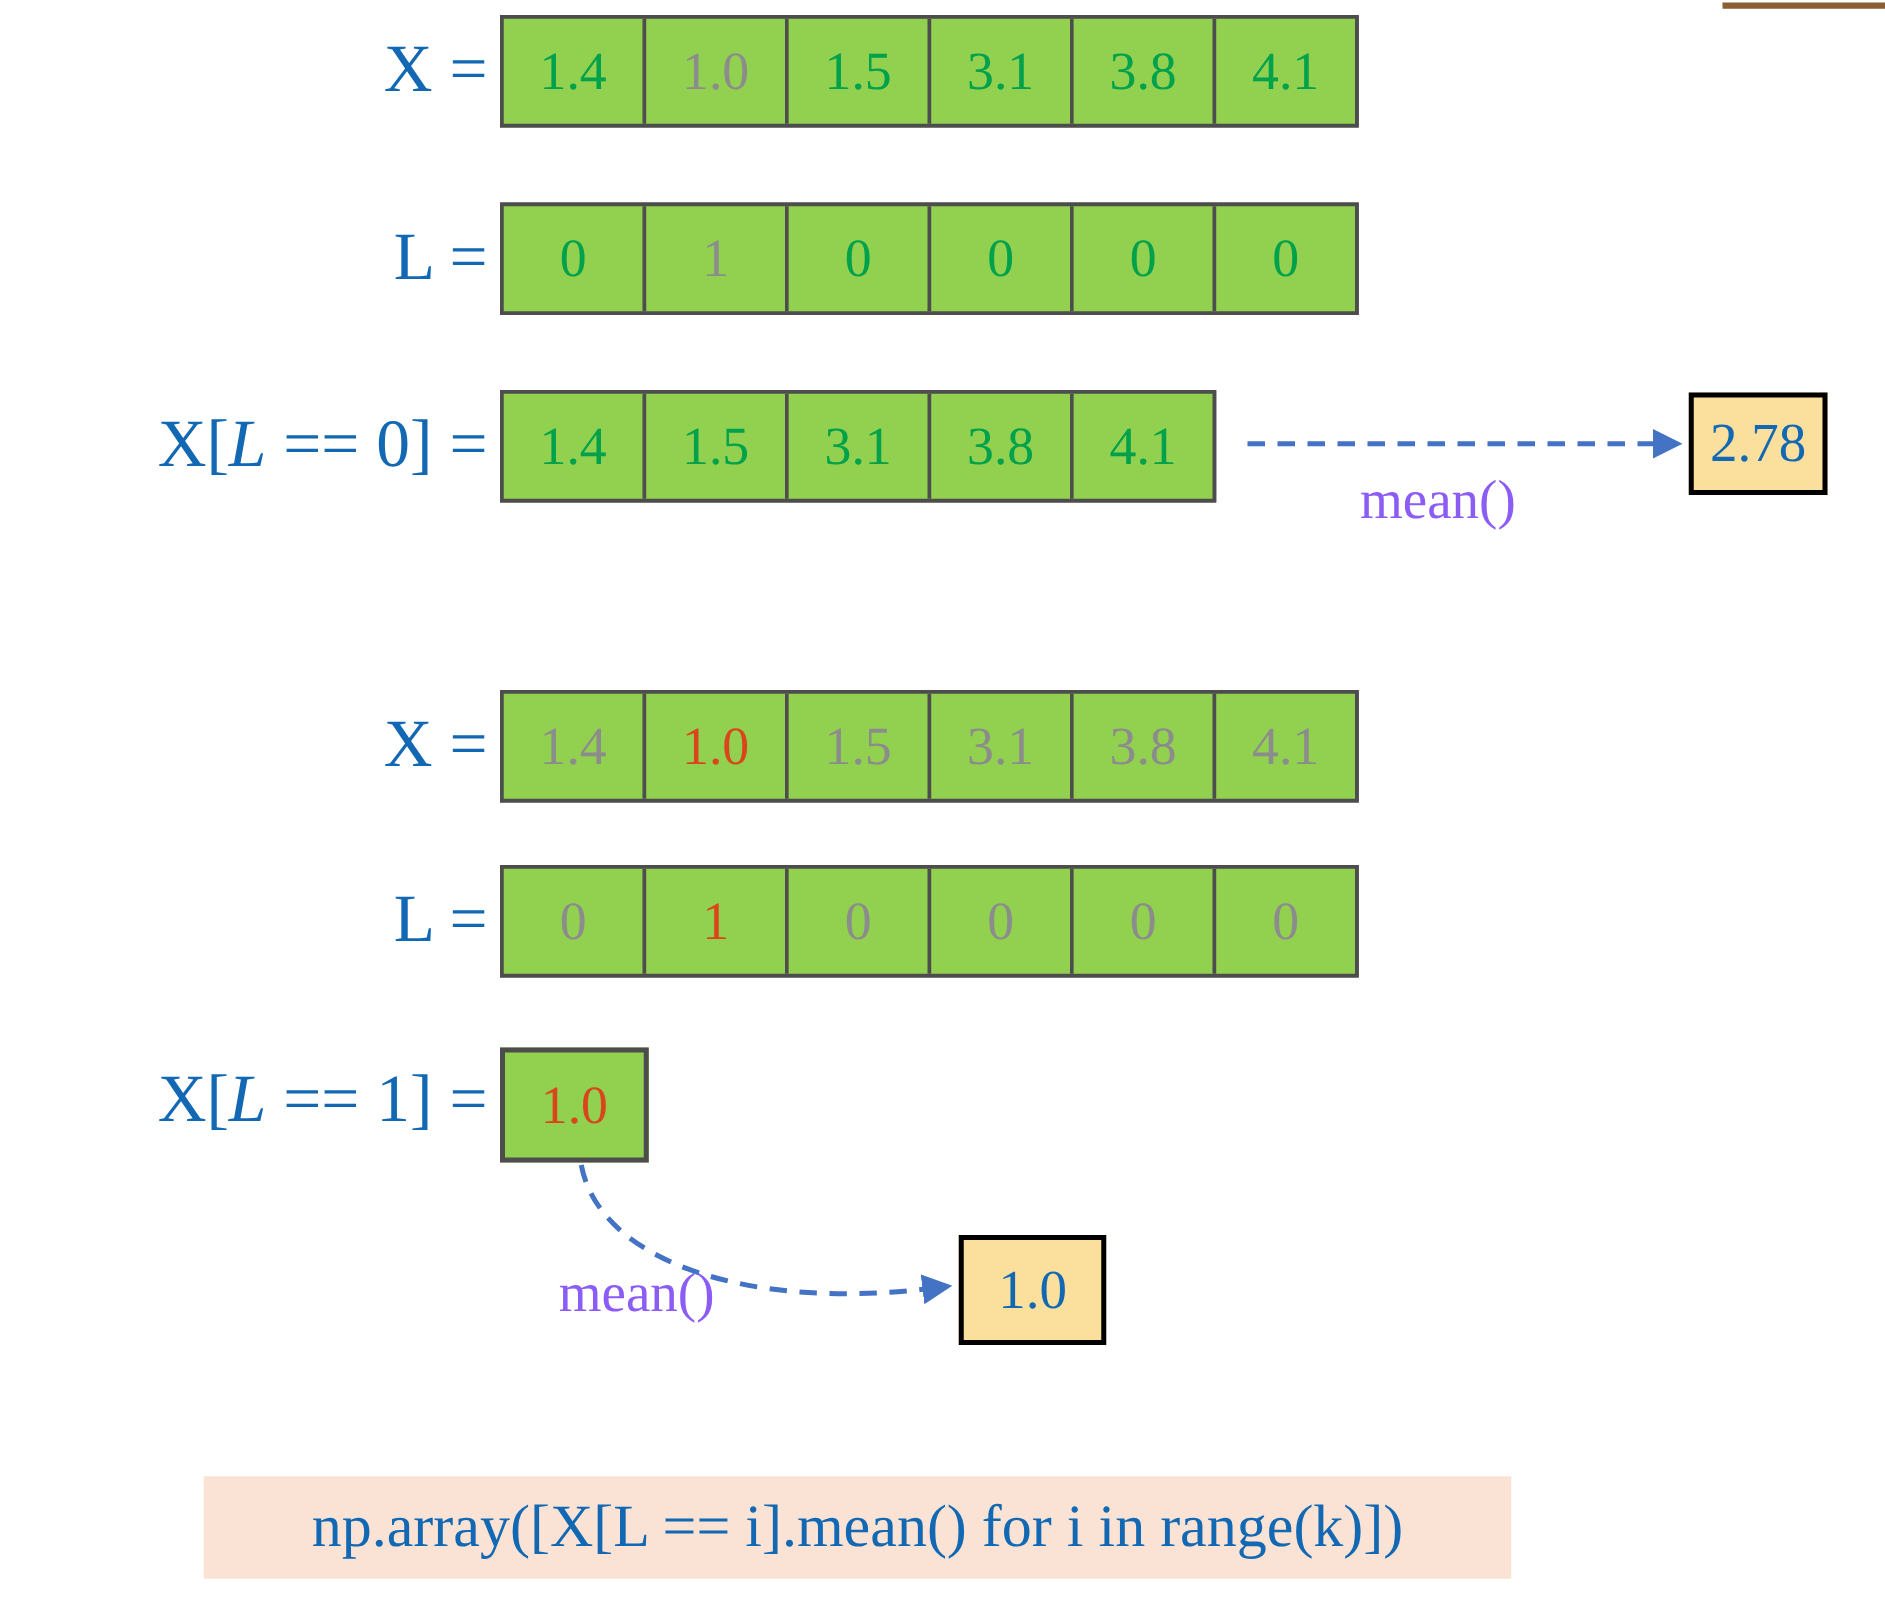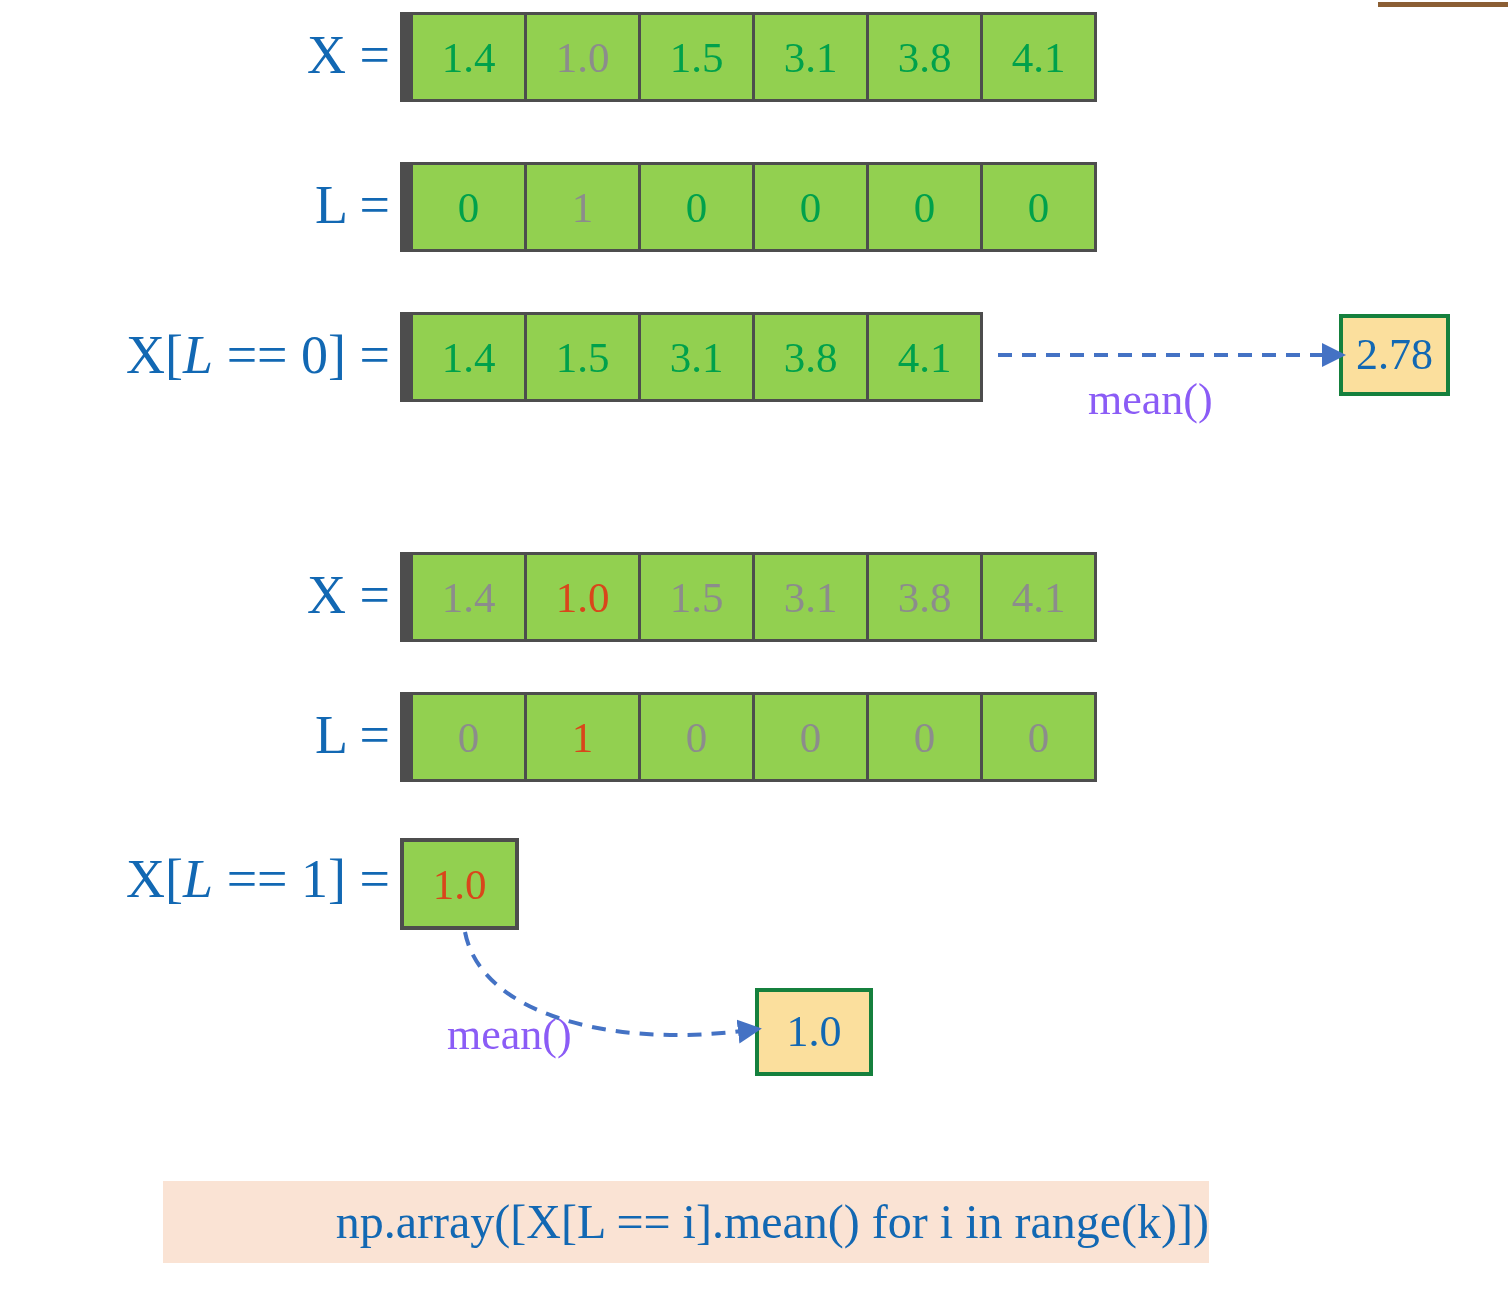--- a/index.html
+++ b/index.html
@@ -46,21 +46,20 @@
     font-style: italic;
   }
 
   
   .array {
     position: absolute;
     display: flex;
     background: #4D4D4D;
     border: 3px solid #4D4D4D;
     box-sizing: border-box;
-    padding-left: 10px;
   }
   .cell {
     width: 111px;
     height: 84px;
     background: #92D050;
     border-right: 3px solid #4D4D4D;
     box-sizing: content-box;
     display: flex;
     align-items: center;
     justify-content: center;
@@ -87,29 +86,30 @@
     font-size: 43px;
     line-height: 1;
     color: #D9461B;
     font-family: "Liberation Serif", "DejaVu Serif", serif;
   }
 
   
   .result-box {
     position: absolute;
     background: #FBDF9D;
-    border: 4px solid #15803d;
+    border: 4px solid #000000;
     box-sizing: border-box;
     display: flex;
     align-items: center;
     justify-content: center;
     font-size: 44px;
     line-height: 1;
     color: #1268B3;
     font-family: "Liberation Serif", "DejaVu Serif", serif;
+    margin-left: 12px;
   }
 
   
   .mean-label {
     position: absolute;
     color: #8b5cf6;
     font-size: 44px;
     line-height: 1;
     white-space: nowrap;
     font-family: "Liberation Serif", "DejaVu Serif", serif;
@@ -127,21 +127,21 @@
   
   .code-band {
     position: absolute;
     left: 163px;
     top: 1181px;
     width: 1046px;
     height: 82px;
     background: #FAE3D4;
     display: flex;
     align-items: center;
-    justify-content: flex-end;
+    justify-content: center;
   }
   .code-text {
     color: #1268B3;
     font-size: 48px;
     line-height: 1;
     white-space: nowrap;
     font-family: "Liberation Serif", "DejaVu Serif", serif;
   }
 </style>
 </head>

